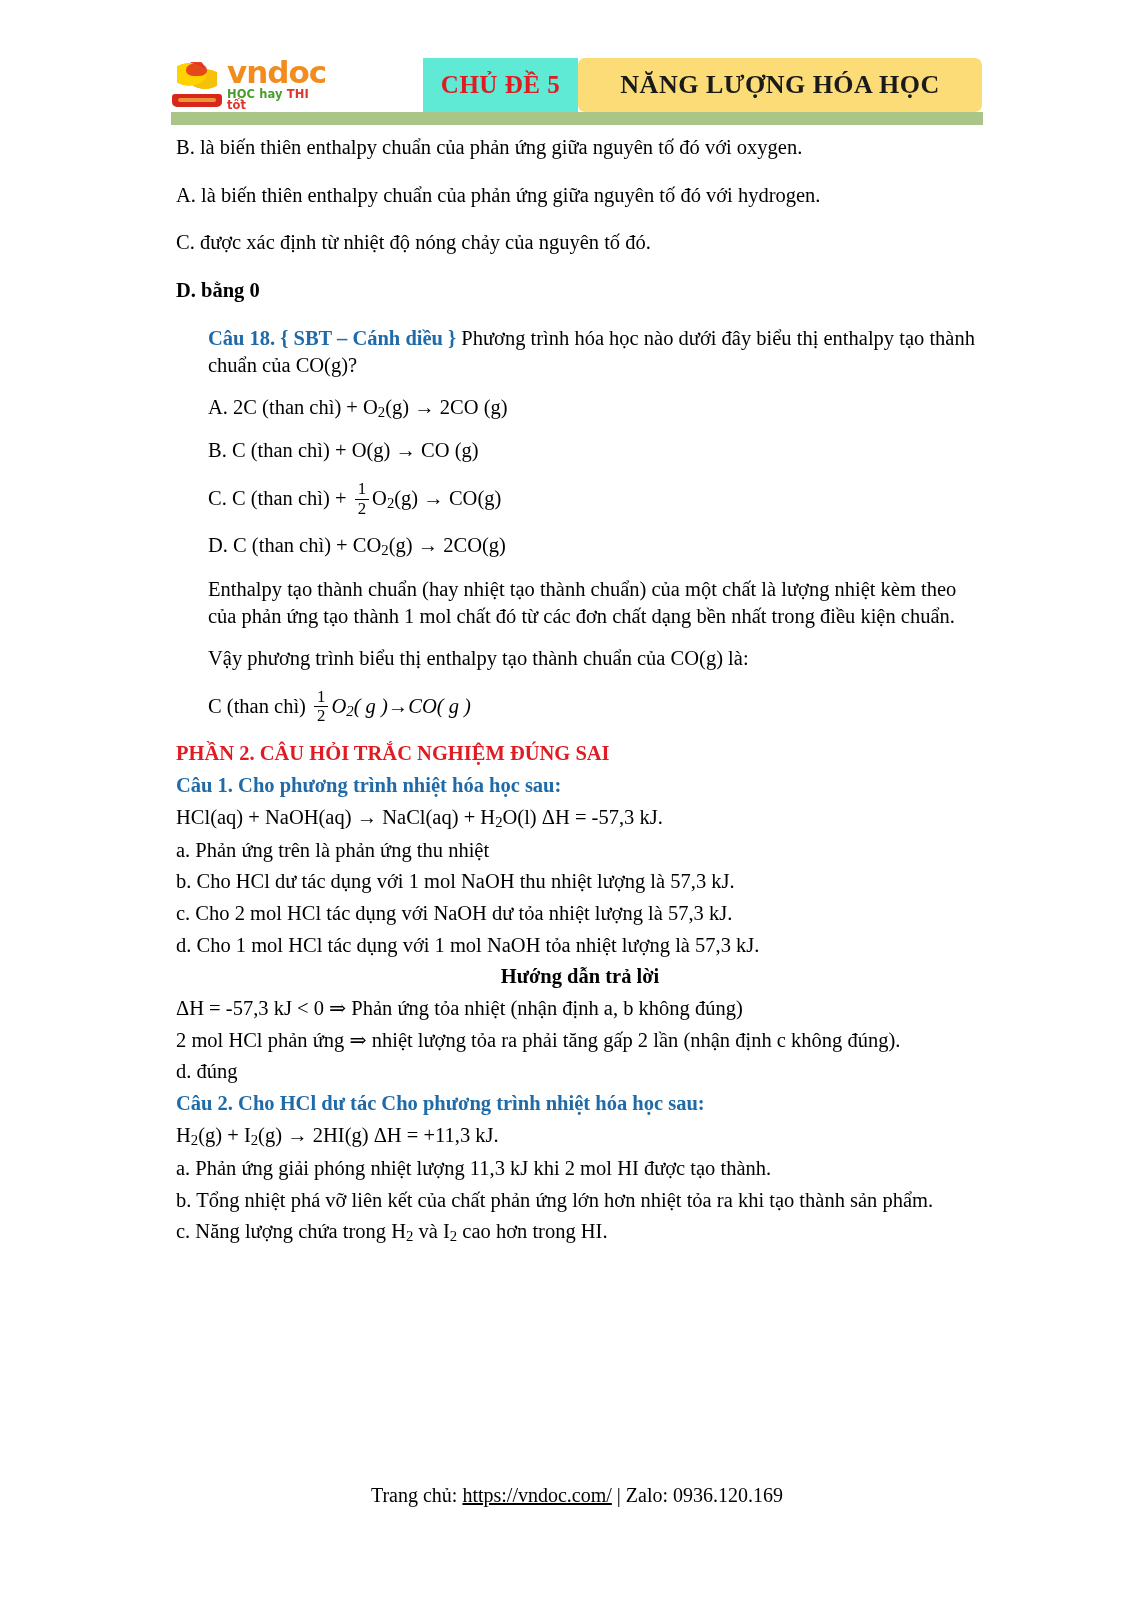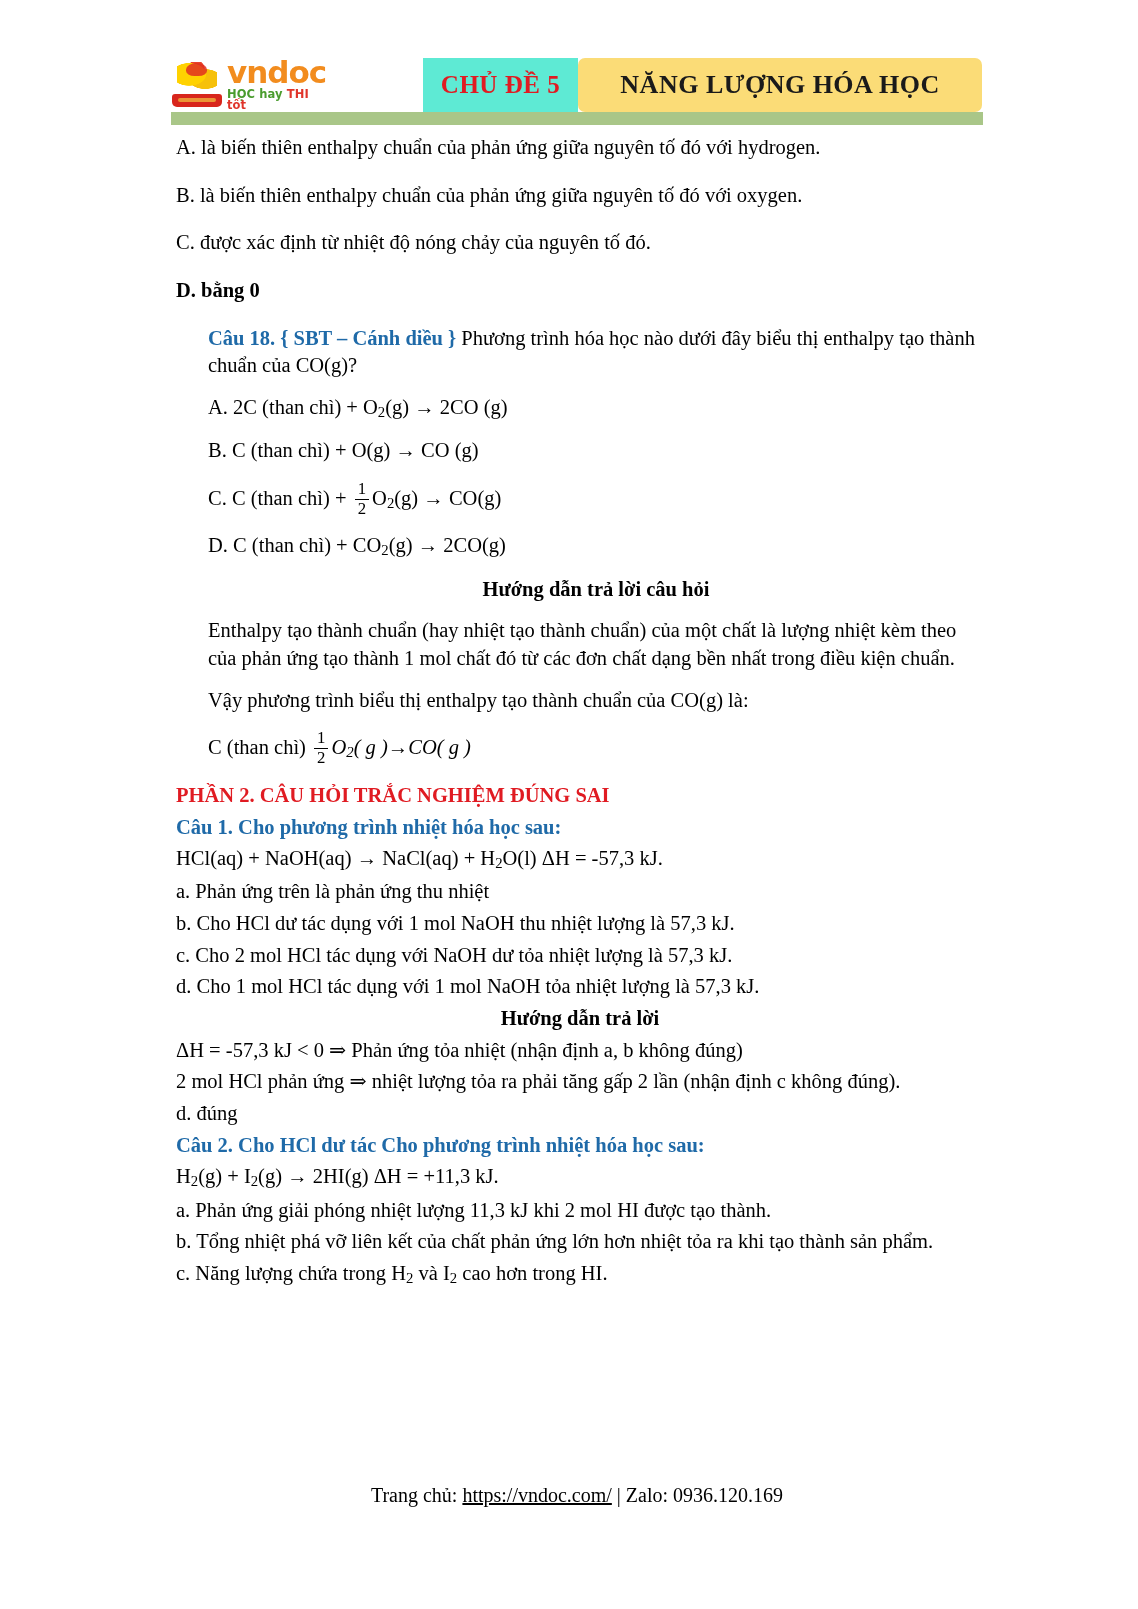--- a/index.html
+++ b/index.html
@@ -244,40 +244,39 @@
       <div class="banner-title">
         <span>NĂNG LƯỢNG HÓA HỌC</span>
       </div>
     </div>
 
     <div class="green-bar"></div>
   </div>
 
   <div class="content">
 
+    <p class="p sp-lg">B. là biến thiên enthalpy chuẩn của phản ứng giữa nguyên tố đó với oxygen.</p>
     <p class="p sp-lg">A. là biến thiên enthalpy chuẩn của phản ứng giữa nguyên tố đó với hydrogen.</p>
-    <p class="p sp-lg">B. là biến thiên enthalpy chuẩn của phản ứng giữa nguyên tố đó với oxygen.</p>
     <p class="p sp-lg">C. được xác định từ nhiệt độ nóng chảy của nguyên tố đó.</p>
     <p class="p sp-lg bold">D. bằng 0</p>
 
     <p class="p sp-md"><span class="blue">Câu 18. { SBT – Cánh diều }</span><span> Phương trình hóa học nào dưới đây biểu thị enthalpy tạo thành chuẩn của CO(g)?</span></p>
 
     <p class="p sp-md"><span>A. 2C (than chì) + O</span><sub>2</sub><span>(g) → 2CO (g)</span></p>
 
     <p class="p sp-md">B. C (than chì) + O(g) → CO (g)</p>
 
     <p class="p sp-md line-tall"><span>C. C (than chì) + </span><span class="frac">
           <span class="num">1</span>
           <span class="bar"></span>
           <span class="den">2</span>
         </span><span>O</span><sub>2</sub><span>(g) → CO(g)</span></p>
 
     <p class="p sp-md"><span>D. C (than chì) + CO</span><sub>2</sub><span>(g) → 2CO(g)</span></p>
 
-    <p class="p sp-md center bold">Hướng dẫn trả lời câu hỏi</p>
 
     <p class="p sp-md">Enthalpy tạo thành chuẩn (hay nhiệt tạo thành chuẩn) của một chất là lượng nhiệt kèm theo của phản ứng tạo thành 1 mol chất đó từ các đơn chất dạng bền nhất trong điều kiện chuẩn.</p>
 
     <p class="p sp-md">Vậy phương trình biểu thị enthalpy tạo thành chuẩn của CO(g) là:</p>
 
     <p class="p sp-md line-tall"><span>C (than chì) </span><span class="frac">
           <span class="num">1</span>
           <span class="bar"></span>
           <span class="den">2</span>
         </span><span class="ital-math">O</span><sub class="ital-math">2</sub><span class="ital-math">( g )</span><span class="ital-math">→</span><span class="ital-math">CO</span><span class="ital-math">( g )</span></p>

